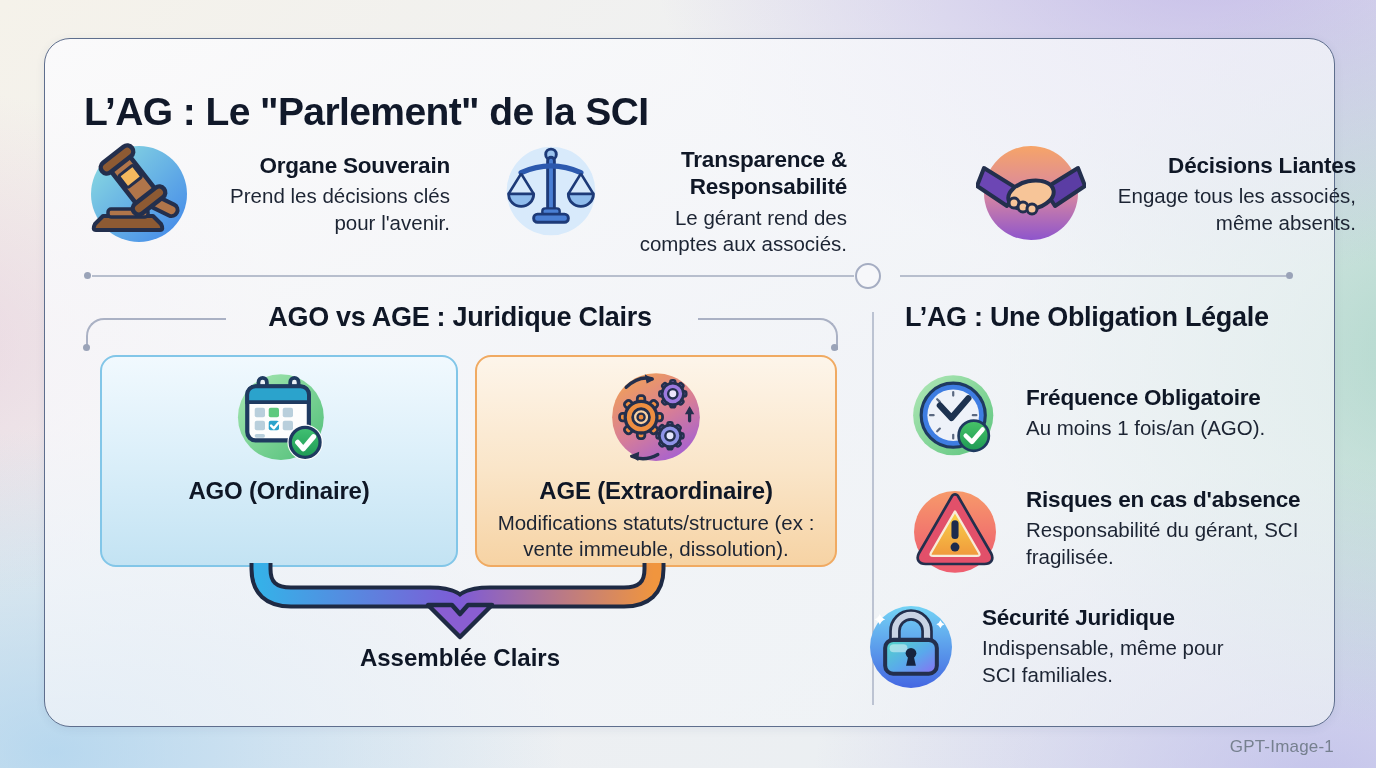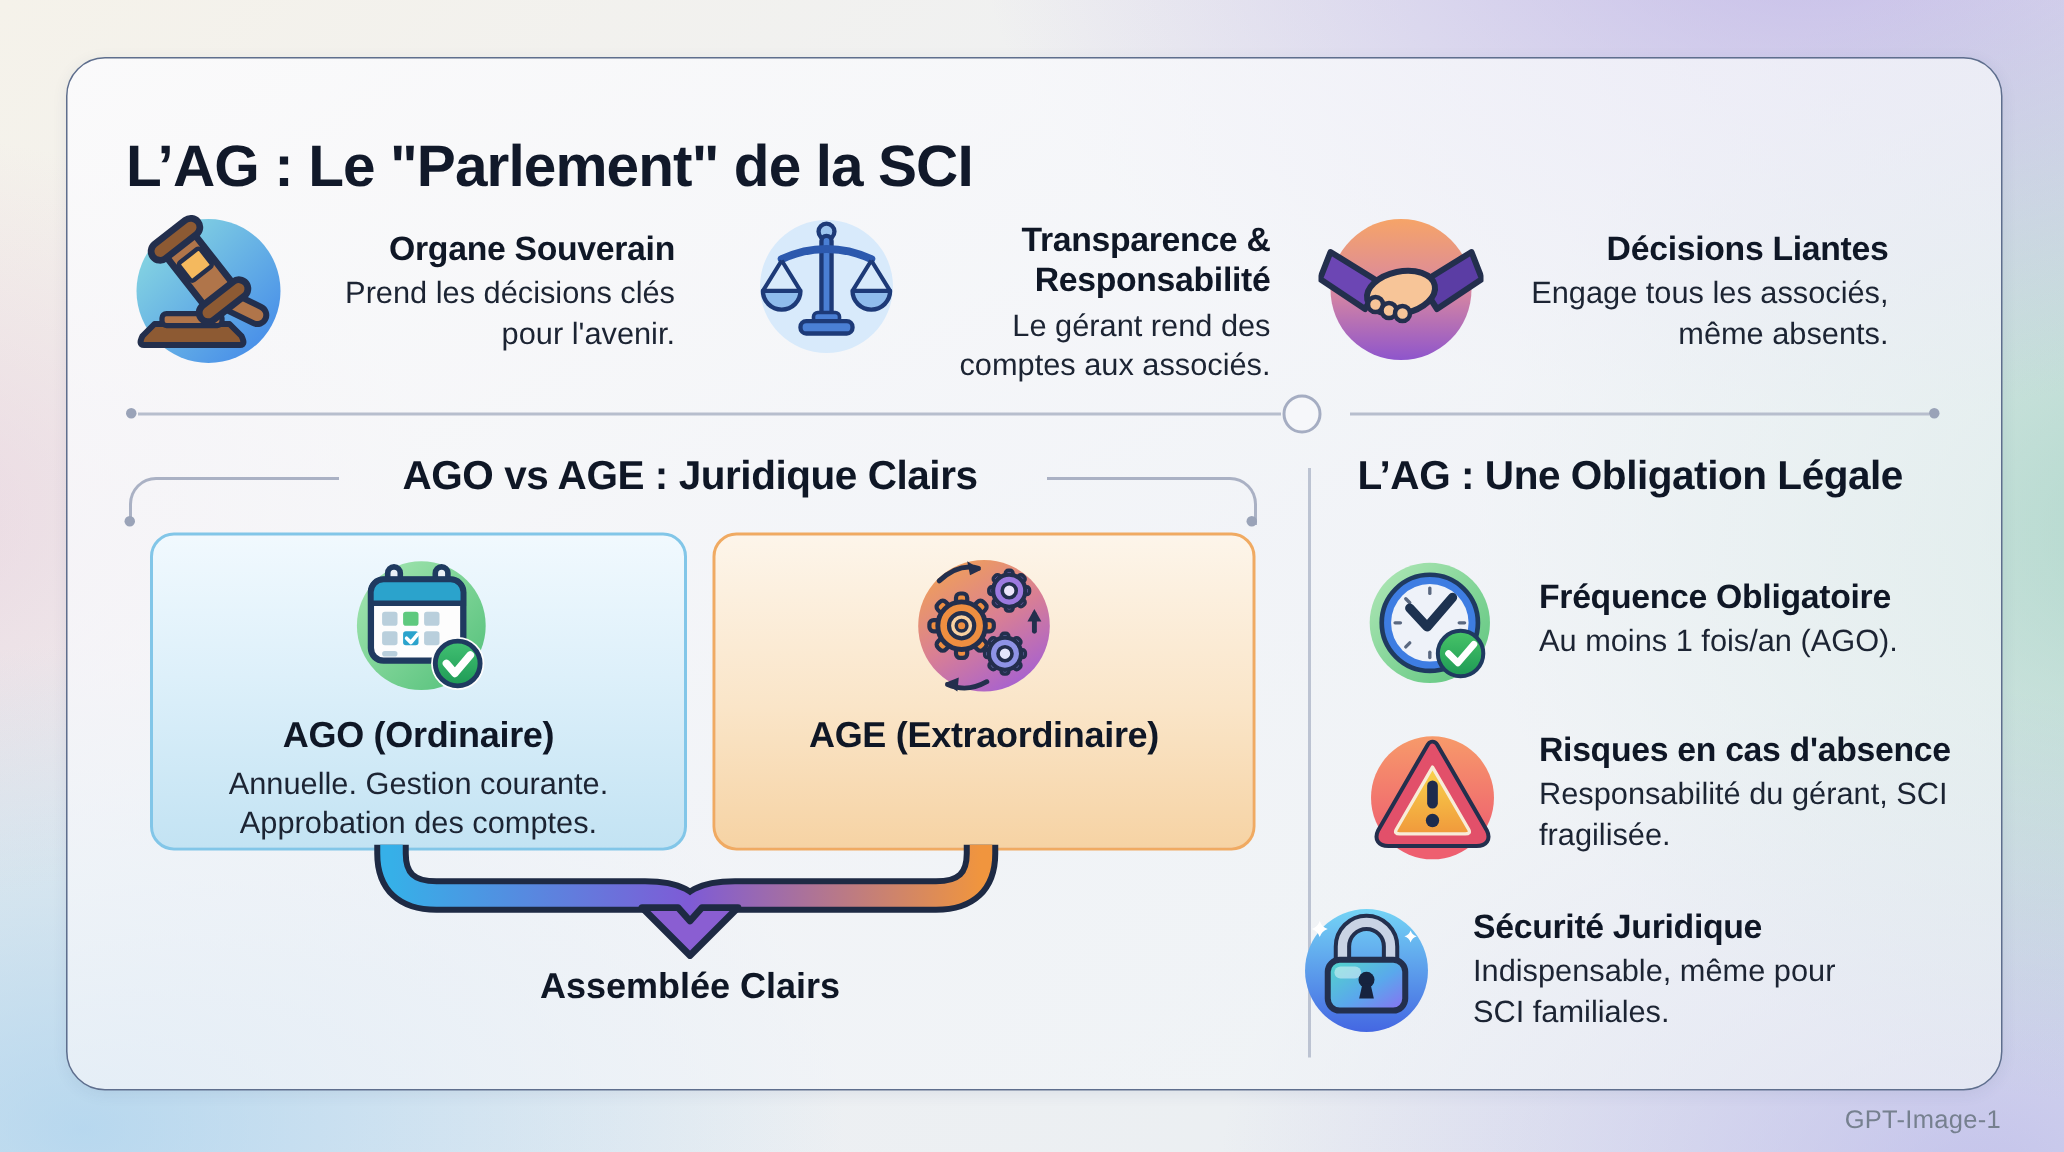--- a/index.html
+++ b/index.html
@@ -96,21 +96,21 @@
         <rect x="46" y="73" width="18" height="7" rx="3" fill="#4a7fd4" stroke="#1d3a78" stroke-width="2.5"></rect>
         <rect x="37" y="79" width="36" height="8.5" rx="4" fill="#4a7fd4" stroke="#1d3a78" stroke-width="3"></rect>
       </svg>
     </span>
     <div style="width:225px;padding-top:8px;">
       <div class="feat-title">Transparence &amp; Responsabilité</div>
       <div class="feat-desc">Le gérant rend des comptes aux associés.</div>
     </div>
   </div>
 
-  <div class="abs feat" style="left:879px;top:138px;">
+  <div class="abs feat" style="left:976px;top:138px;">
     <span class="icon">
       <svg width="110" height="110" viewBox="0 0 110 110">
         <defs>
             <linearGradient id="hsbg" x1="0" y1="0" x2="0" y2="1">
           <stop offset="0" stop-color="#f6a468"></stop>
               <stop offset="0.5" stop-color="#d988a0"></stop>
               <stop offset="1" stop-color="#8e55cc"></stop>
             </linearGradient>
           </defs>
         <circle cx="55" cy="55" r="47" fill="url(#hsbg)"></circle>
@@ -168,21 +168,20 @@
           <path d="M51.5,67 l3,3 l5,-6" fill="none" stroke="#fff" stroke-width="2.6" stroke-linecap="round" stroke-linejoin="round"></path>
           <rect x="64" y="62" width="11" height="10" rx="2" fill="#b9cfdc"></rect>
           <rect x="34" y="76" width="11" height="4" rx="2" fill="#b9cfdc"></rect>
         </g>
         <circle cx="88" cy="85" r="19" fill="#fdfdfd"></circle>
         <circle cx="88" cy="85" r="16" fill="url(#calbdg)" stroke="#1f3a60" stroke-width="3.5"></circle>
         <path d="M80,85 l6,7 l11,-13" fill="none" stroke="#fff" stroke-width="5.5" stroke-linecap="round" stroke-linejoin="round"></path>
       </svg>
     </span>
     <div class="vcard-title">AGO (Ordinaire)</div>
-    <div class="vcard-desc">Annuelle. Gestion courante. Approbation des comptes.</div>
   </div>
 
   <div class="abs vcard age">
     <span class="icon">
       <svg width="112" height="112" viewBox="0 0 120 120">
         <defs>
             <linearGradient id="gearbg" x1="0.2" y1="0" x2="0.8" y2="1">
           <stop offset="0" stop-color="#f1a156"></stop>
               <stop offset="0.5" stop-color="#d97f94"></stop>
               <stop offset="1" stop-color="#a25ed6"></stop>
@@ -216,20 +215,21 @@
         <circle cx="75" cy="78" r="5" fill="#e4e6fb" stroke="#232f4d" stroke-width="2.6"></circle>
         <path d="M28,26 Q42,13 56,17" fill="none" stroke="#232f4d" stroke-width="3.5" stroke-linecap="round"></path>
         <polygon points="58,18 48,12 50,22" fill="#232f4d"></polygon>
         <path d="M62,98 Q48,106 34,100" fill="none" stroke="#232f4d" stroke-width="3.5" stroke-linecap="round"></path>
         <polygon points="32,99 42,95 41,105" fill="#232f4d"></polygon>
         <path d="M96,62 L96,50" fill="none" stroke="#232f4d" stroke-width="3.5" stroke-linecap="round"></path>
         <polygon points="96,46 91,55 101,55" fill="#232f4d"></polygon>
       </svg>
     </span>
     <div class="vcard-title">AGE (Extraordinaire)</div>
+    <div class="vcard-desc">Modifications statuts/structure (ex : vente immeuble, dissolution).</div>
   </div>
 
   <svg class="abs merge-svg" width="752" height="78" viewBox="0 0 752 78">
     <defs>
       <linearGradient id="mgL" x1="0" y1="0" x2="1" y2="0">
         <stop offset="0" stop-color="#36b0e8"></stop>
           <stop offset="1" stop-color="#7e5bd6"></stop>
         </linearGradient>
       <linearGradient id="mgR" x1="0" y1="0" x2="1" y2="0">
         <stop offset="0" stop-color="#7e5bd6"></stop>

